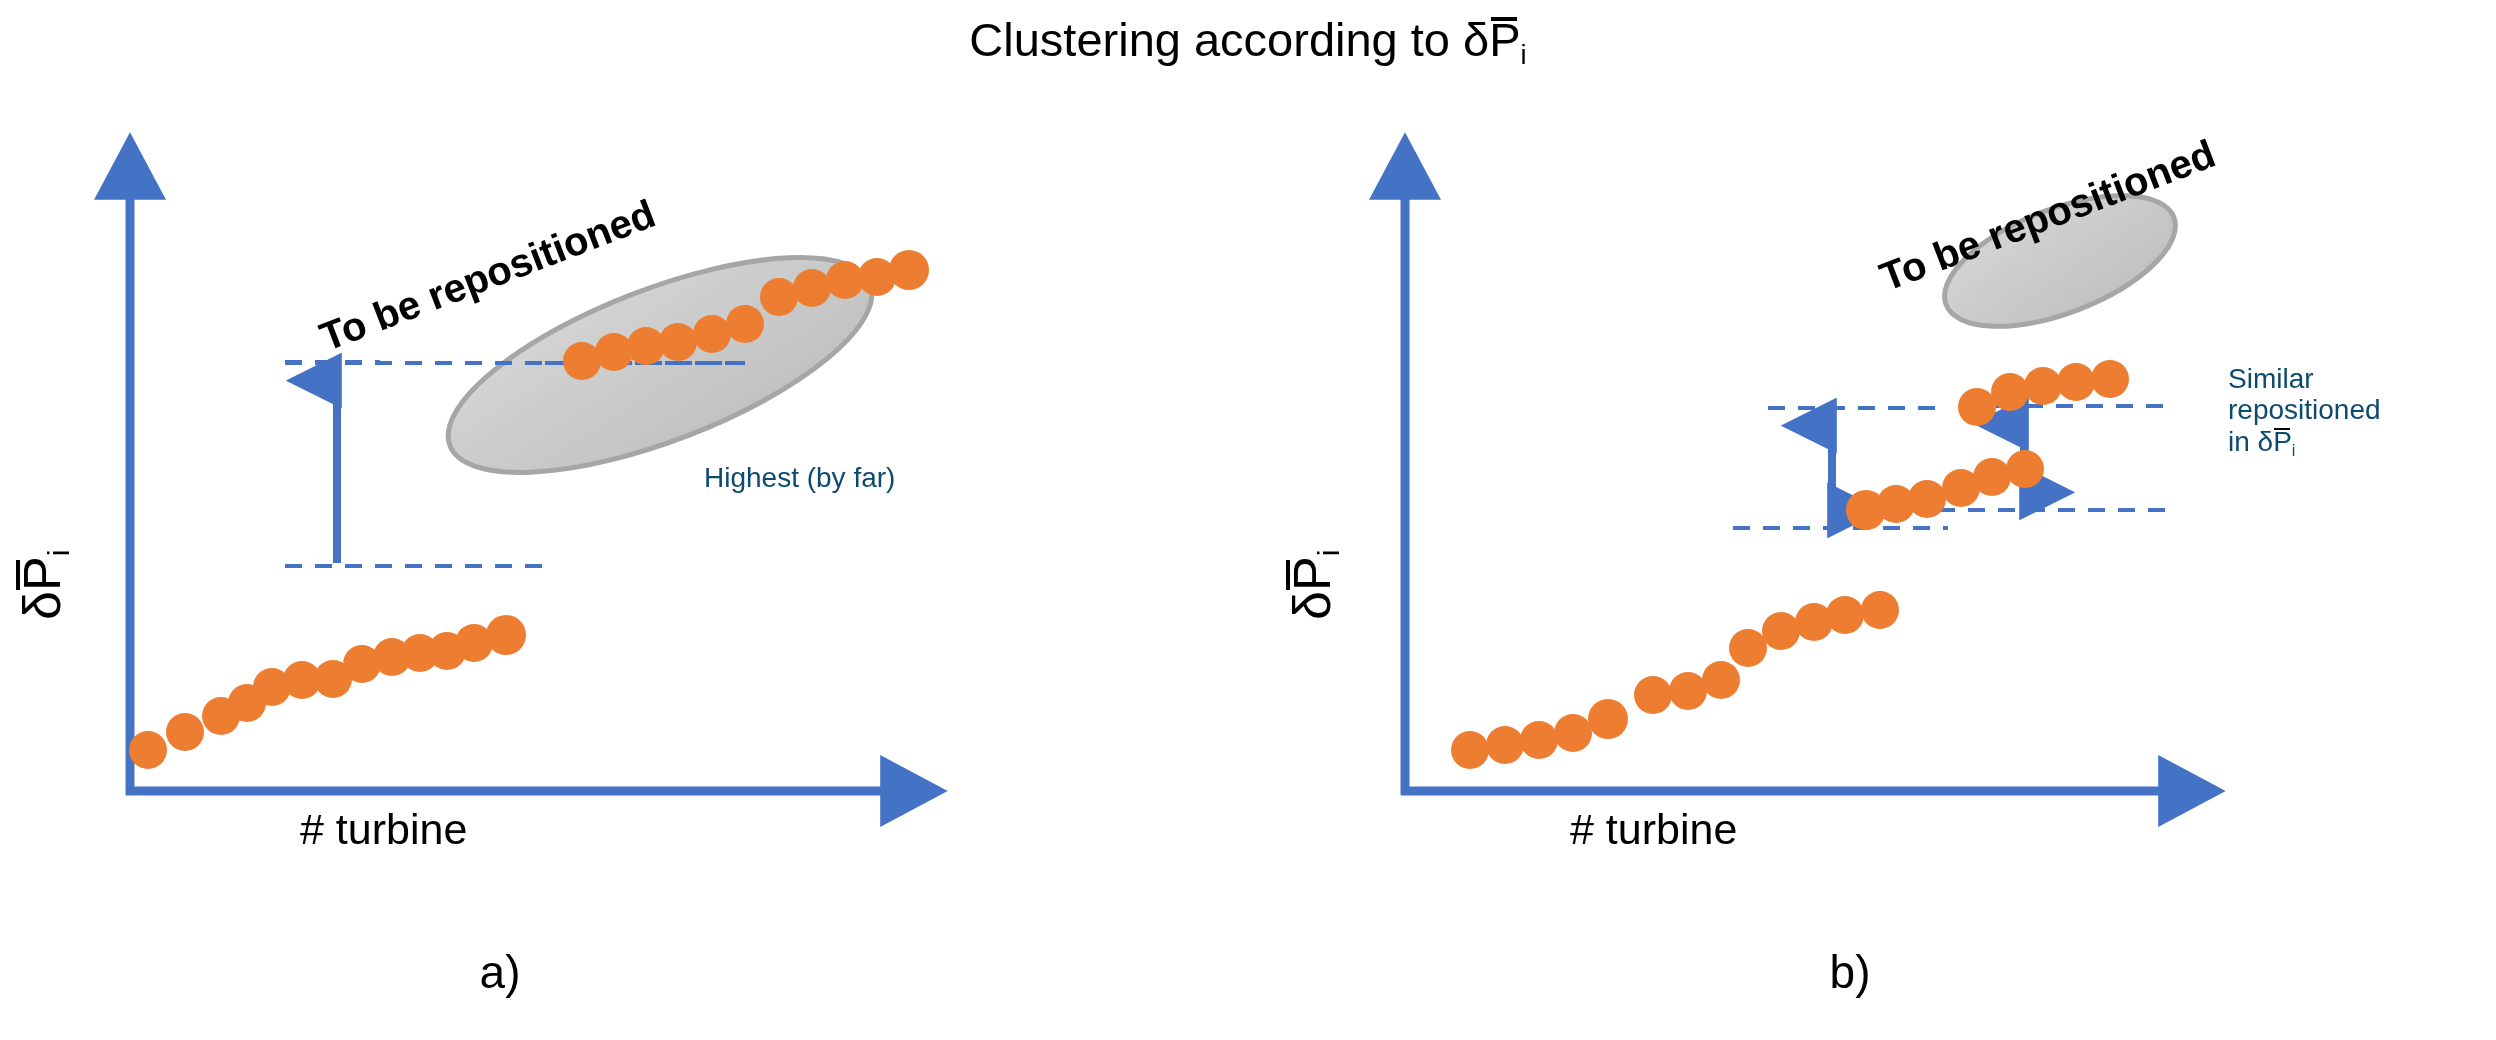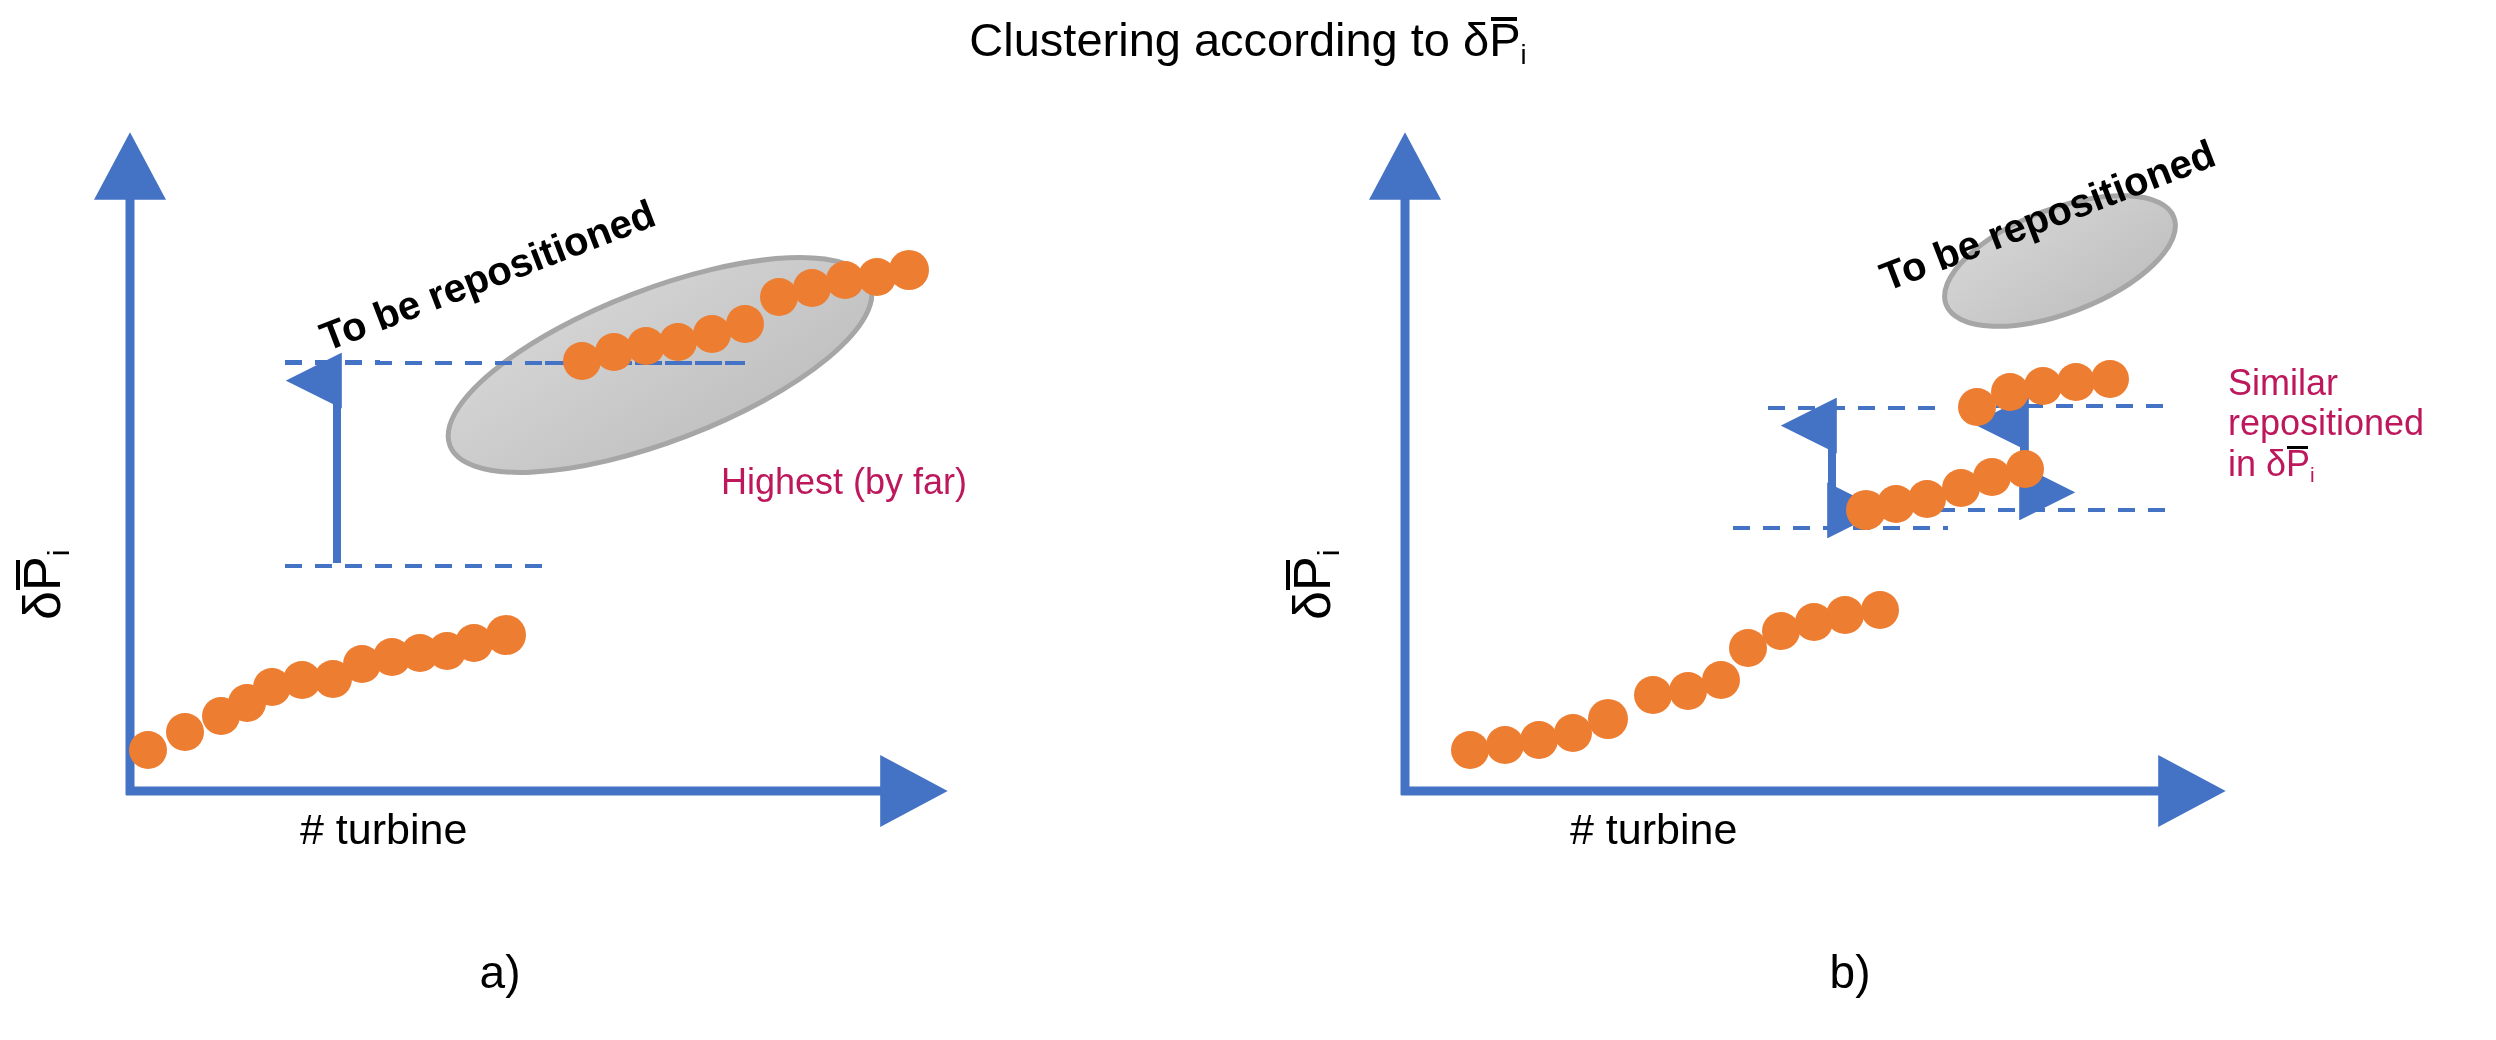--- a/index.html
+++ b/index.html
@@ -17,21 +17,21 @@
   }
   .sub{font-size:0.58em;vertical-align:-0.30em;display:inline-block;}
   .panel-letter{
     position:absolute;font-size:46px;color:#000;text-align:center;width:120px;
   }
   .axlabel{position:absolute;font-size:43px;color:#000;white-space:nowrap;}
   .ylabel{
     position:absolute;font-size:52px;color:#000;white-space:nowrap;
     transform-origin:left top;transform:rotate(-90deg);
   }
-  .annot{position:absolute;font-size:36px;line-height:1.12;color:#be185d;white-space:nowrap;}
+  .annot{position:absolute;font-size:28px;line-height:1.12;color:#0c4a6e;white-space:nowrap;}
   .rotlbl{
     position:absolute;font-size:40px;color:#000;white-space:nowrap;font-weight:700;
     transform-origin:left bottom;
   }
 </style>
 </head>
 <body>
 
 <div id="stage">
 
@@ -101,21 +101,21 @@
   </svg>
 
   <div class="rotlbl" style="left:330px;top:315px;transform:rotate(-21deg);">To be repositioned</div>
 
   <div class="ylabel" style="left:12px;top:620px;">
     <span class="mathsym"><span>δ</span><span class="pbar">P</span><span class="sub">i</span></span>
   </div>
 
   <div class="axlabel" style="left:300px;top:805px;"># turbine</div>
 
-  <div class="annot" style="left:721px;top:462px;">
+  <div class="annot" style="left:704px;top:462px;">
     <div>Highest (by far)</div>
   </div>
 
   <div class="panel-letter" style="left:440px;top:945px;">a)</div>
 
   <svg width="1248" height="900" viewBox="0 0 1248 900" style="position:absolute;left:1248px;top:95px;">
     <defs>
       <linearGradient id="ellipGradB" x1="0" y1="0" x2="0.6" y2="1">
         <stop offset="0%" stop-color="#D6D6D6"></stop>
         <stop offset="100%" stop-color="#C2C2C2"></stop>

